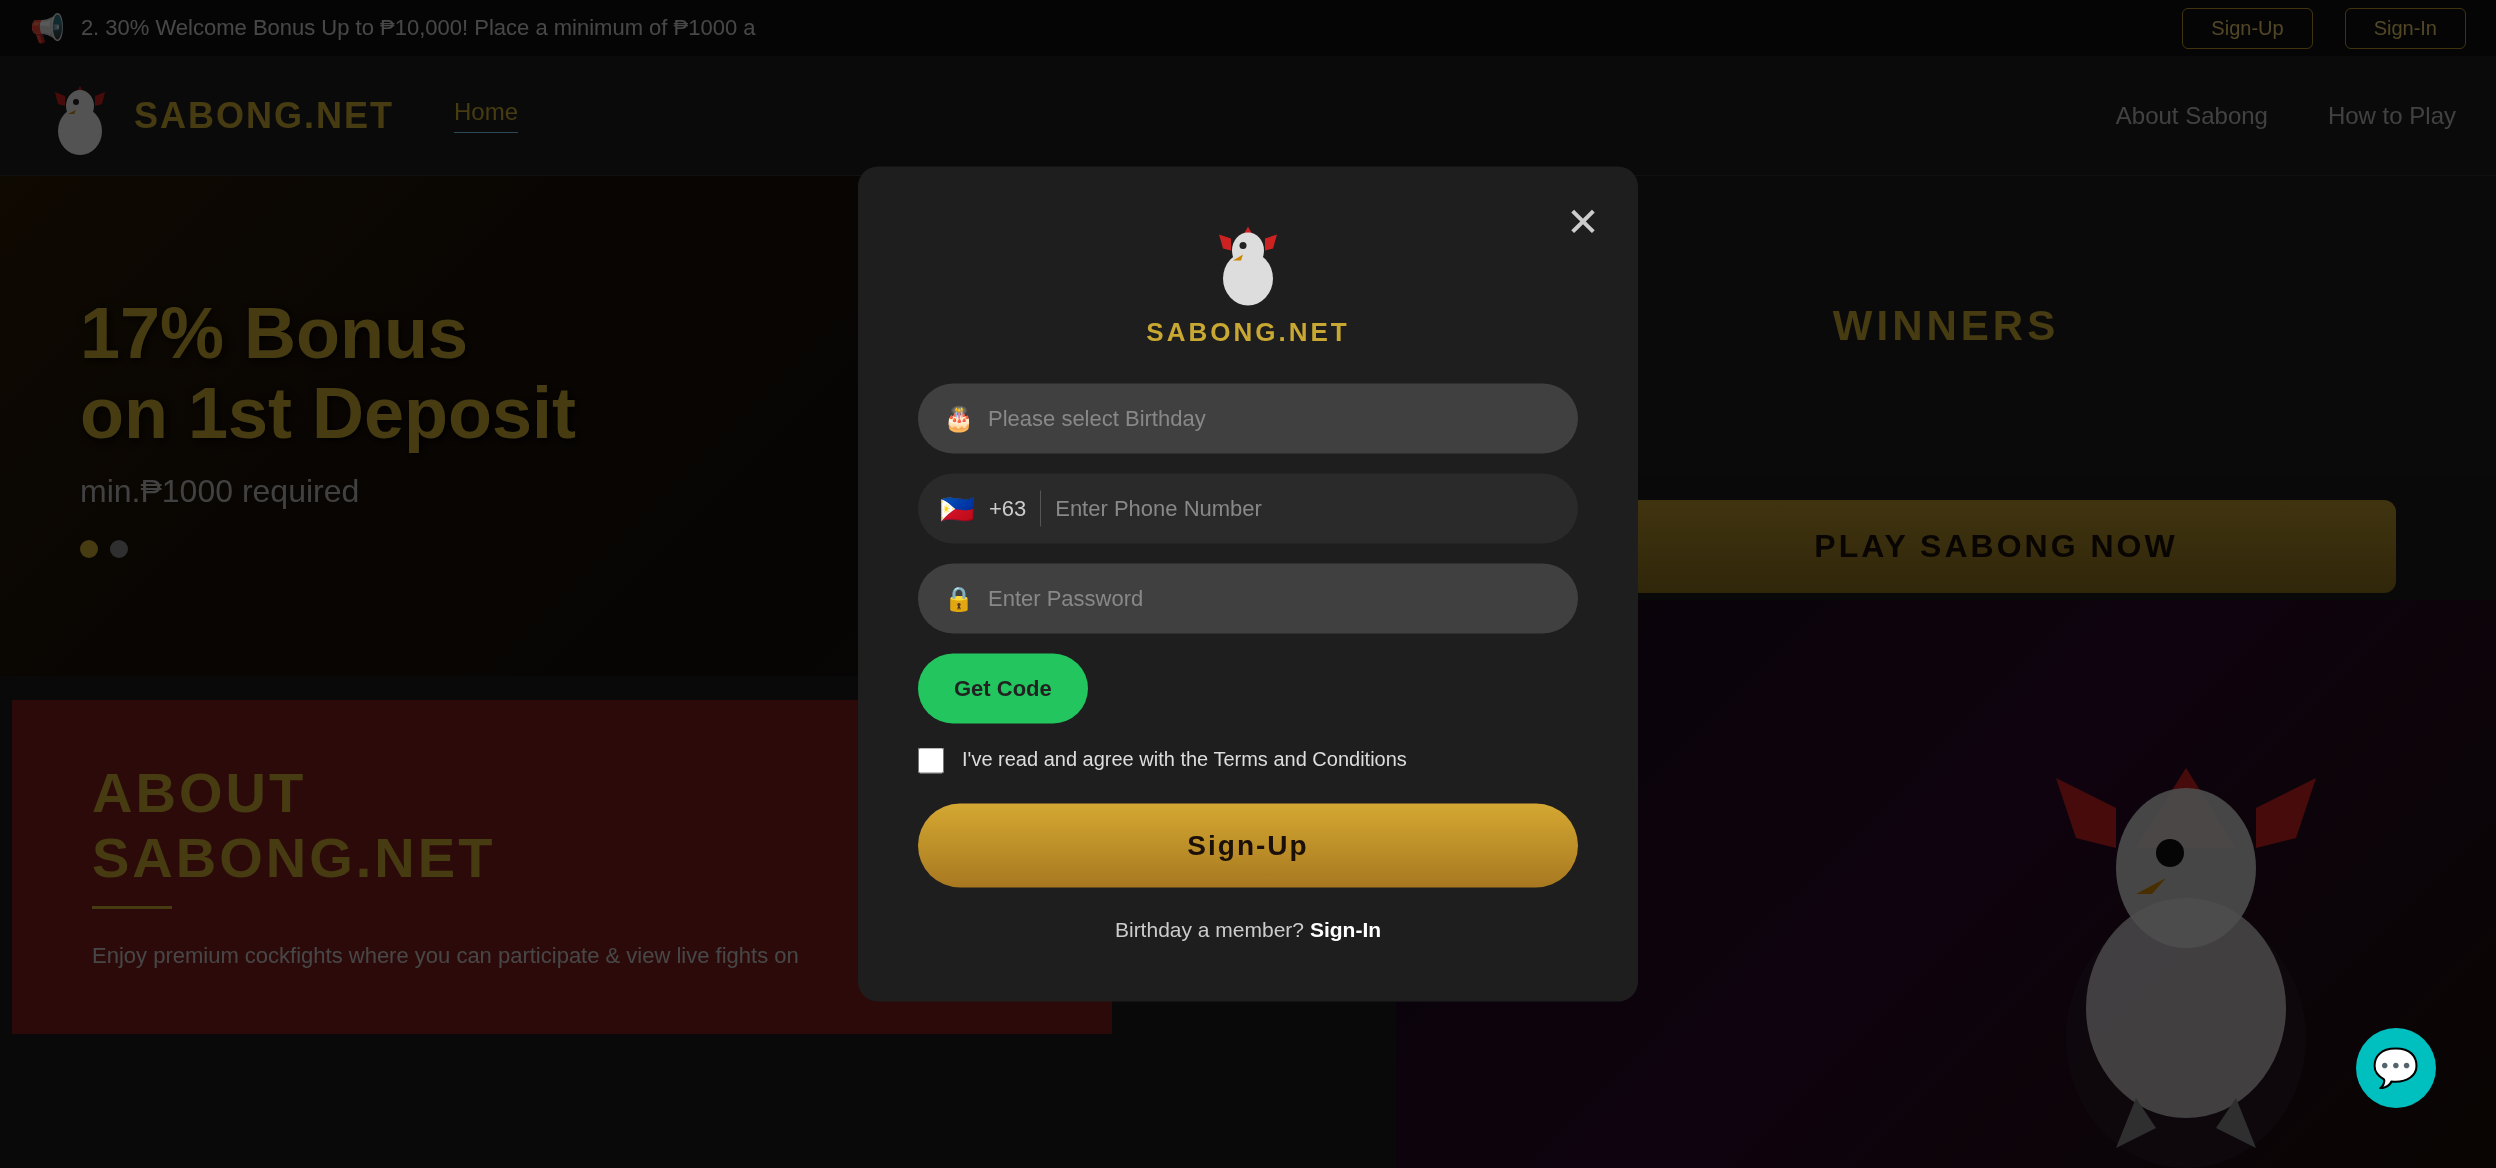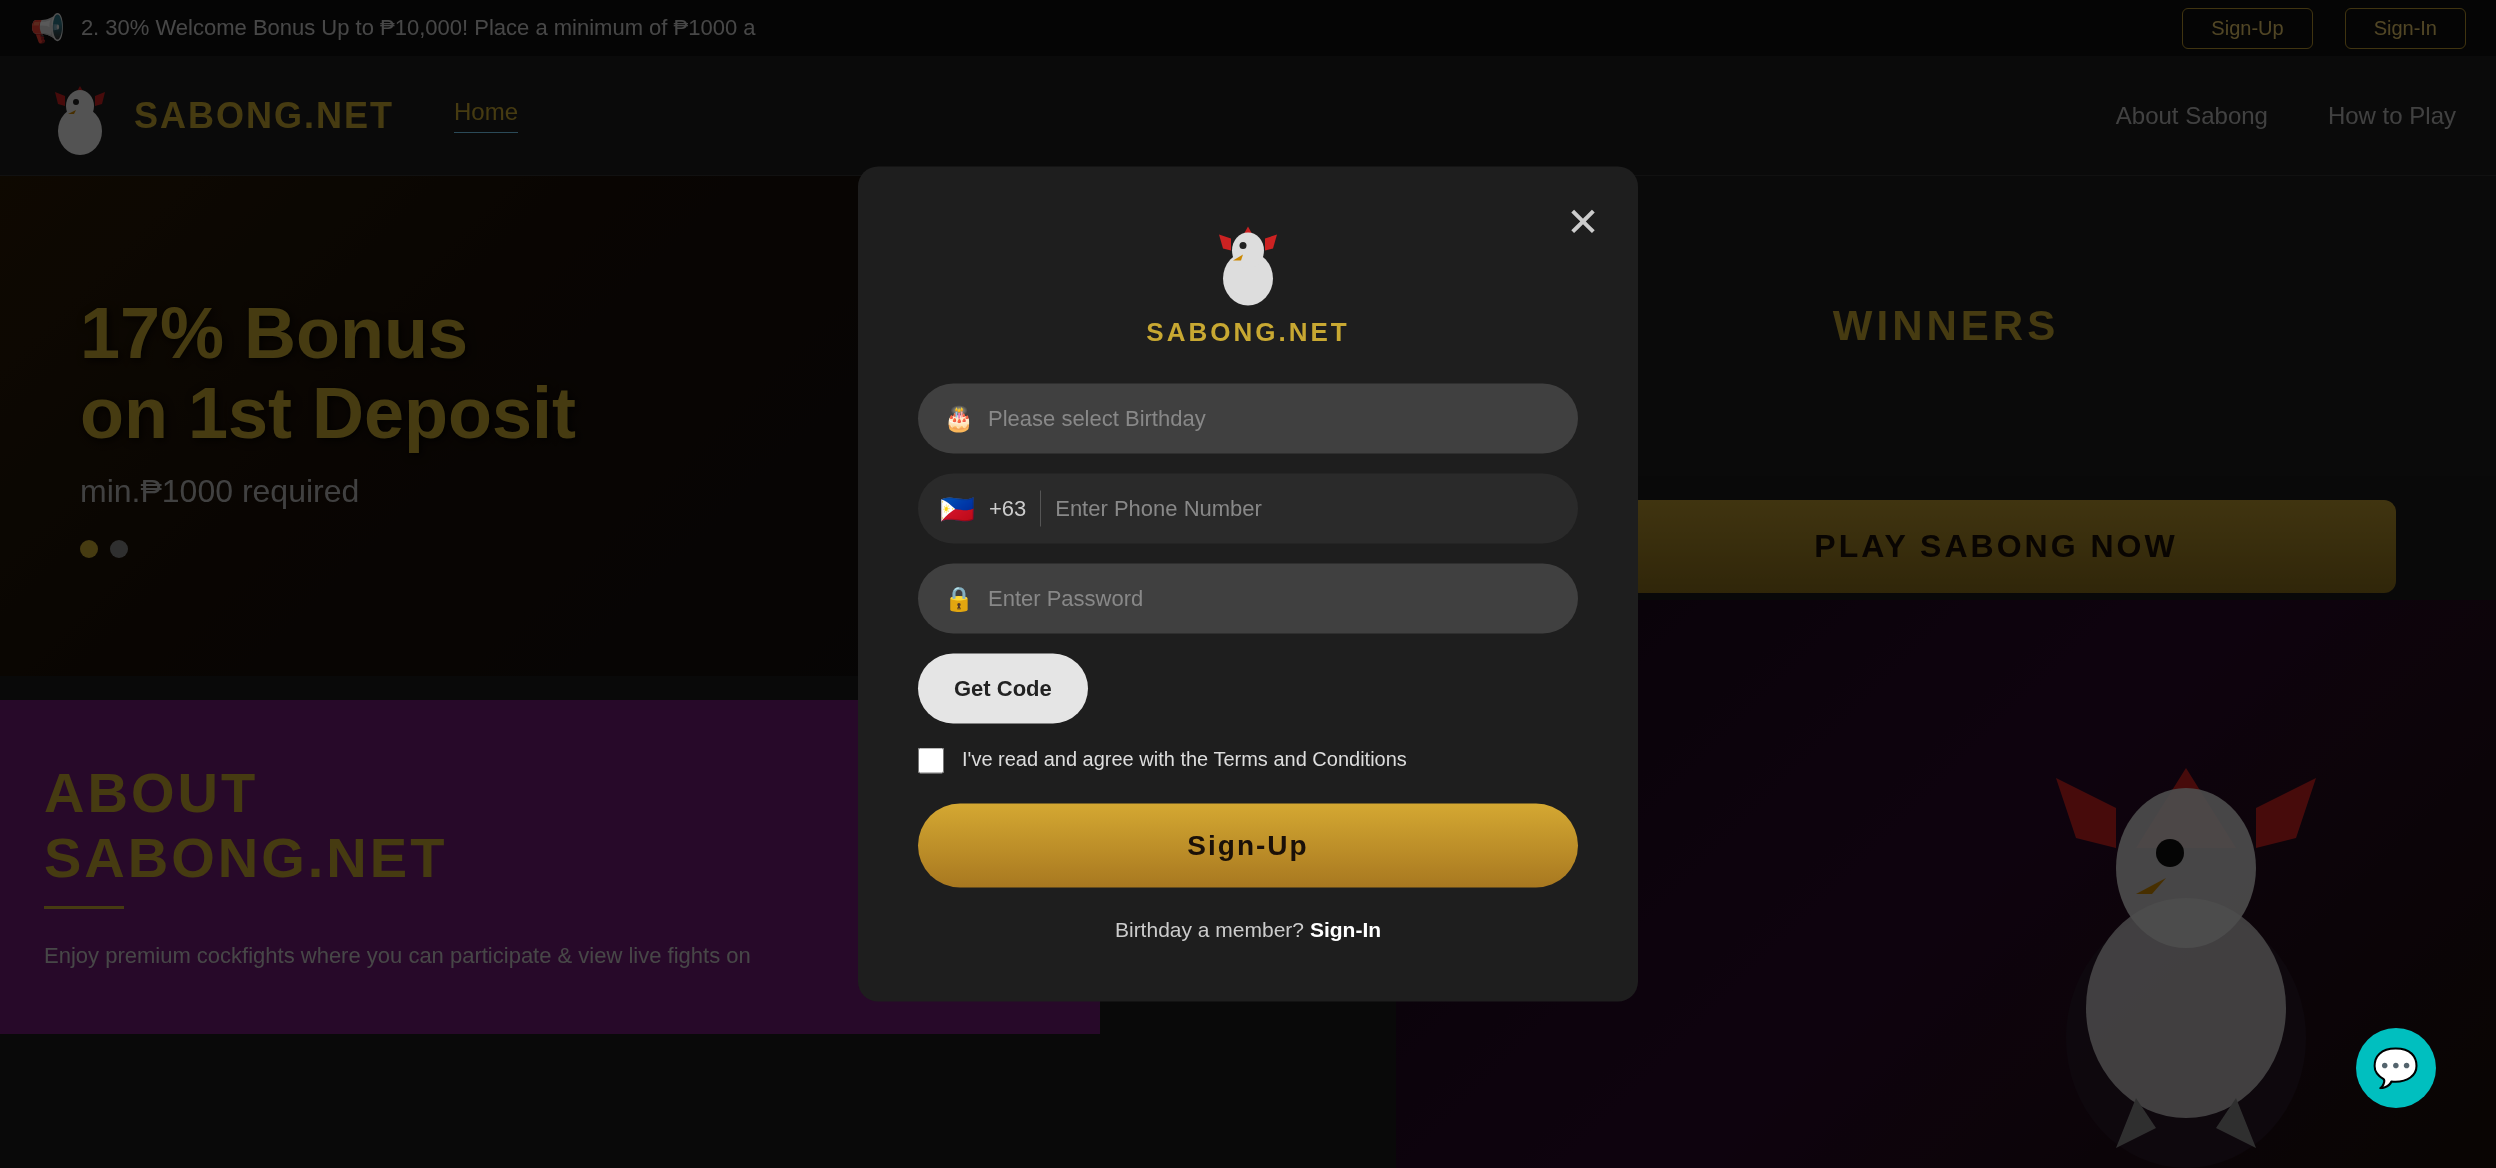--- a/index.html
+++ b/index.html
@@ -140,24 +140,24 @@
       background: #888;
     }
     .dot-active {
       background: #c8a832;
     }
 
     
     .about-section {
       position: absolute;
       top: 700px;
-      left: 0;
+      left: 12px;
       width: 1100px;
-      padding: 60px 44px;
-      background: #701a75;
+      padding: 60px 80px;
+      background: #7f1d1d;
     }
     .about-title {
       color: #c8a832;
       font-size: 56px;
       font-weight: 900;
       letter-spacing: 3px;
     }
     .about-underline {
       width: 80px;
       height: 3px;
@@ -350,21 +350,21 @@
       background: #2a2a2a;
       border: none;
       border-radius: 50px;
       color: #bbb;
       font-size: 22px;
       outline: none;
     }
     .code-input::placeholder { color: #888; }
     .get-code-btn {
       padding: 22px 36px;
-      background: #e5e5e5;
+      background: #22c55e;
       border: none;
       border-radius: 50px;
       color: #222;
       font-size: 22px;
       font-weight: bold;
       cursor: pointer;
       white-space: nowrap;
     }
 
     .terms-row {

